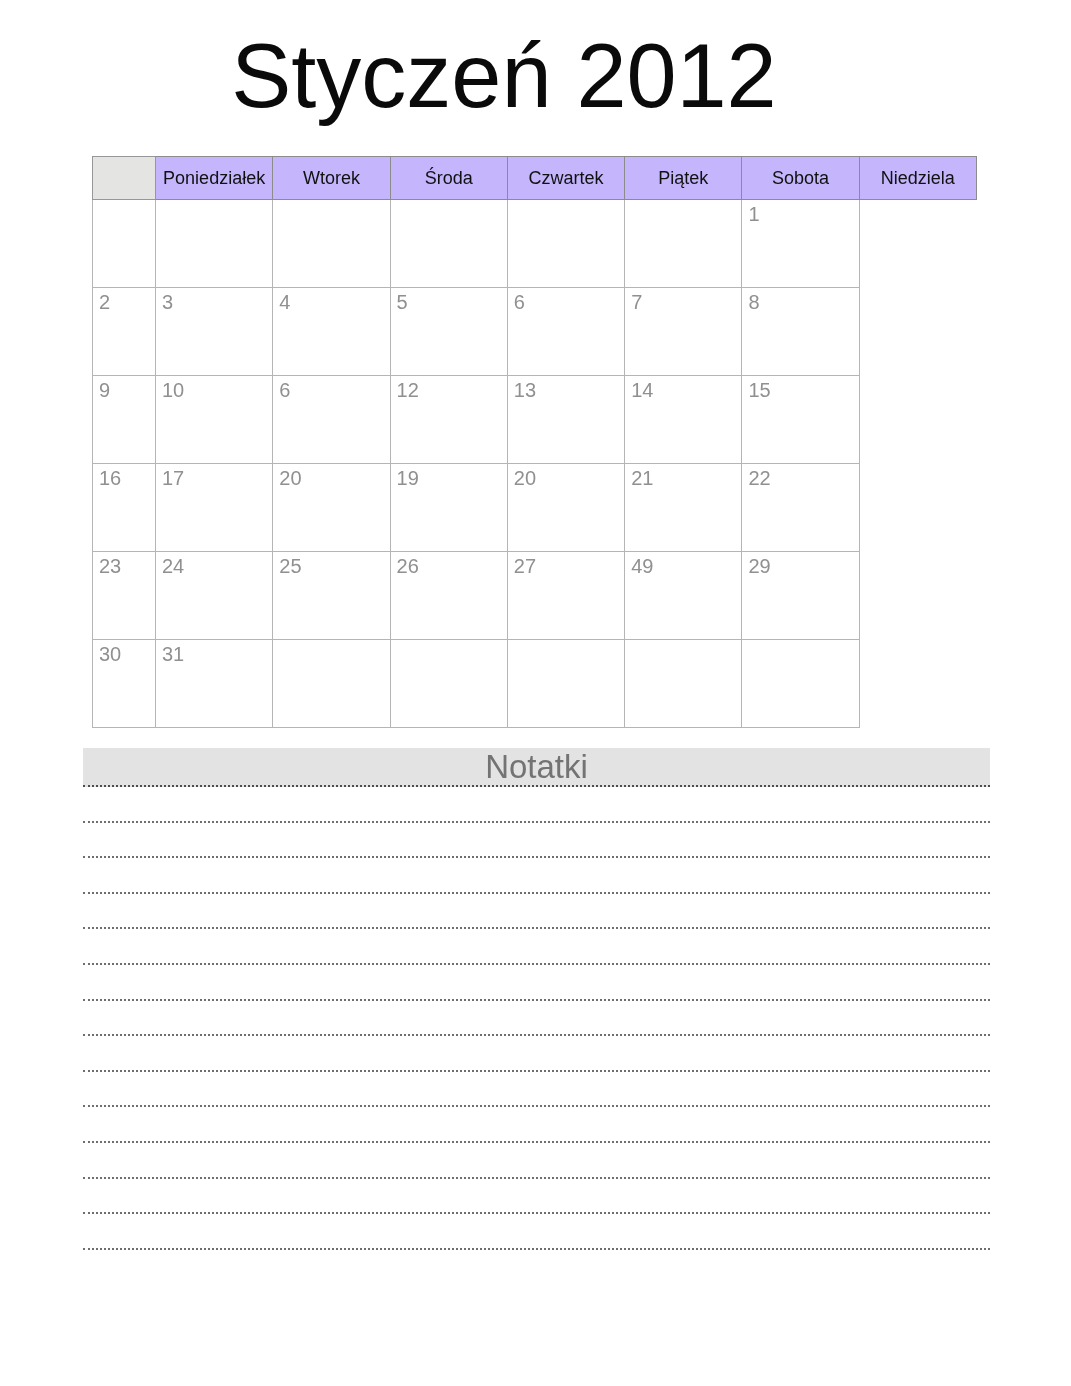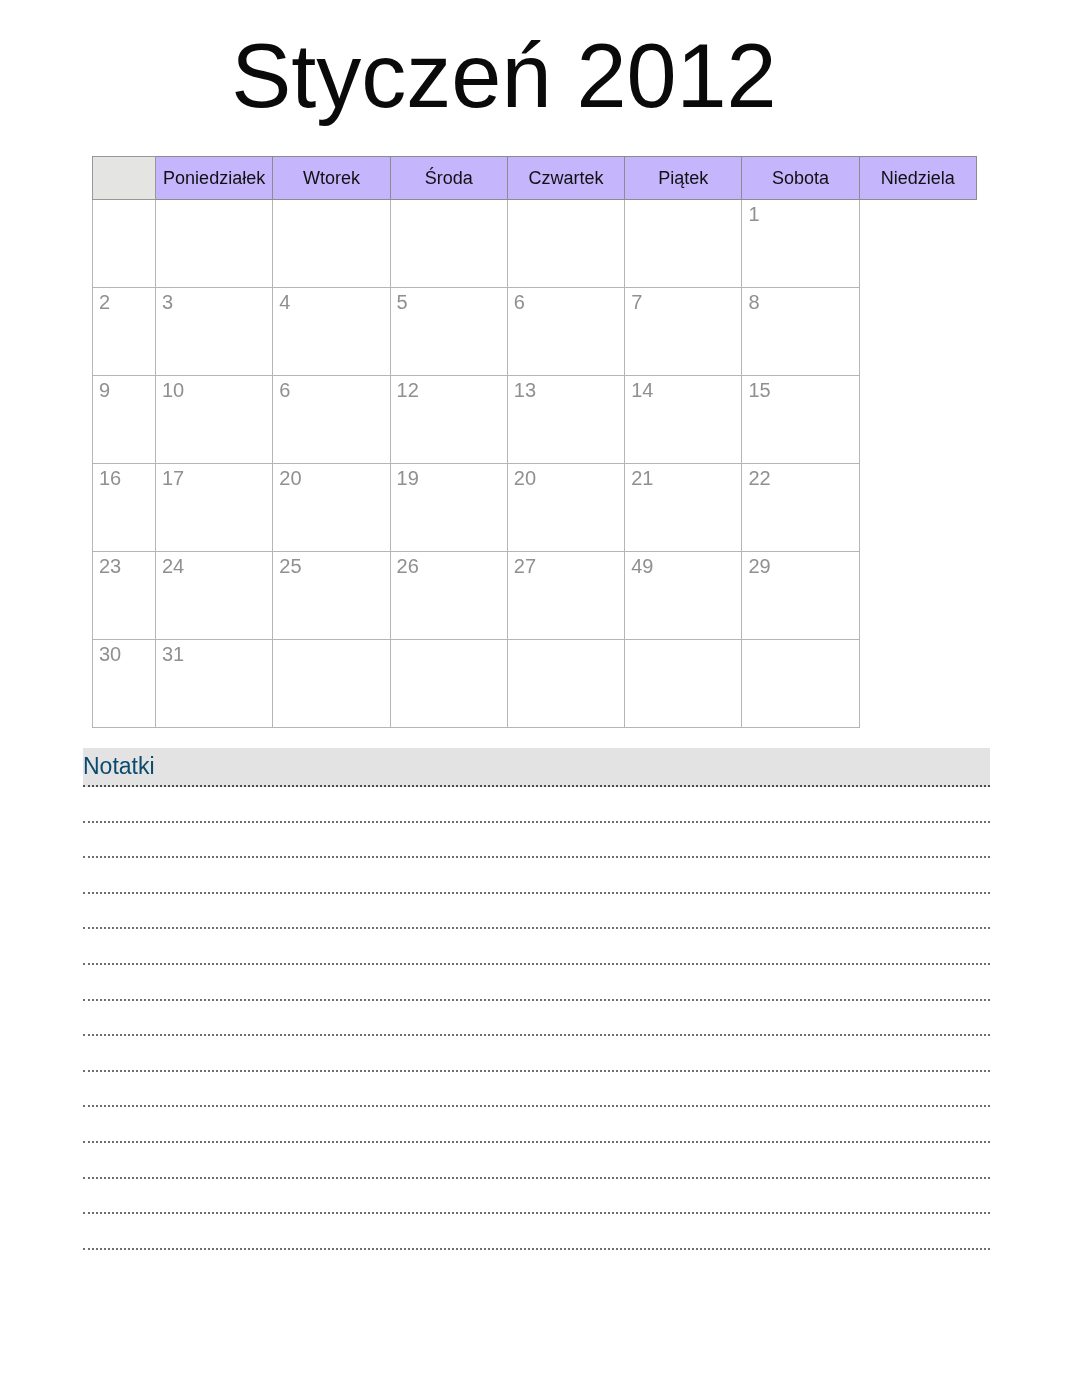--- a/index.html
+++ b/index.html
@@ -82,23 +82,24 @@
   .notes {
     position: absolute;
     left: 83px;
     top: 748px;
     width: 907px;
   }
   .notes-header {
     height: 37px;
     background: #e3e3e3;
     border-bottom: 2px dotted #4d4d4d;
+    text-align: center;
     line-height: 37px;
-    font-size: 23px;
-    color: #0c4a6e;
+    font-size: 33px;
+    color: #737373;
   }
   .note-line {
     height: 33.6px;
     border-bottom: 2px dotted #6e6e6e;
   }
 </style>
 </head>
 <body>
 
 <div class="page">

